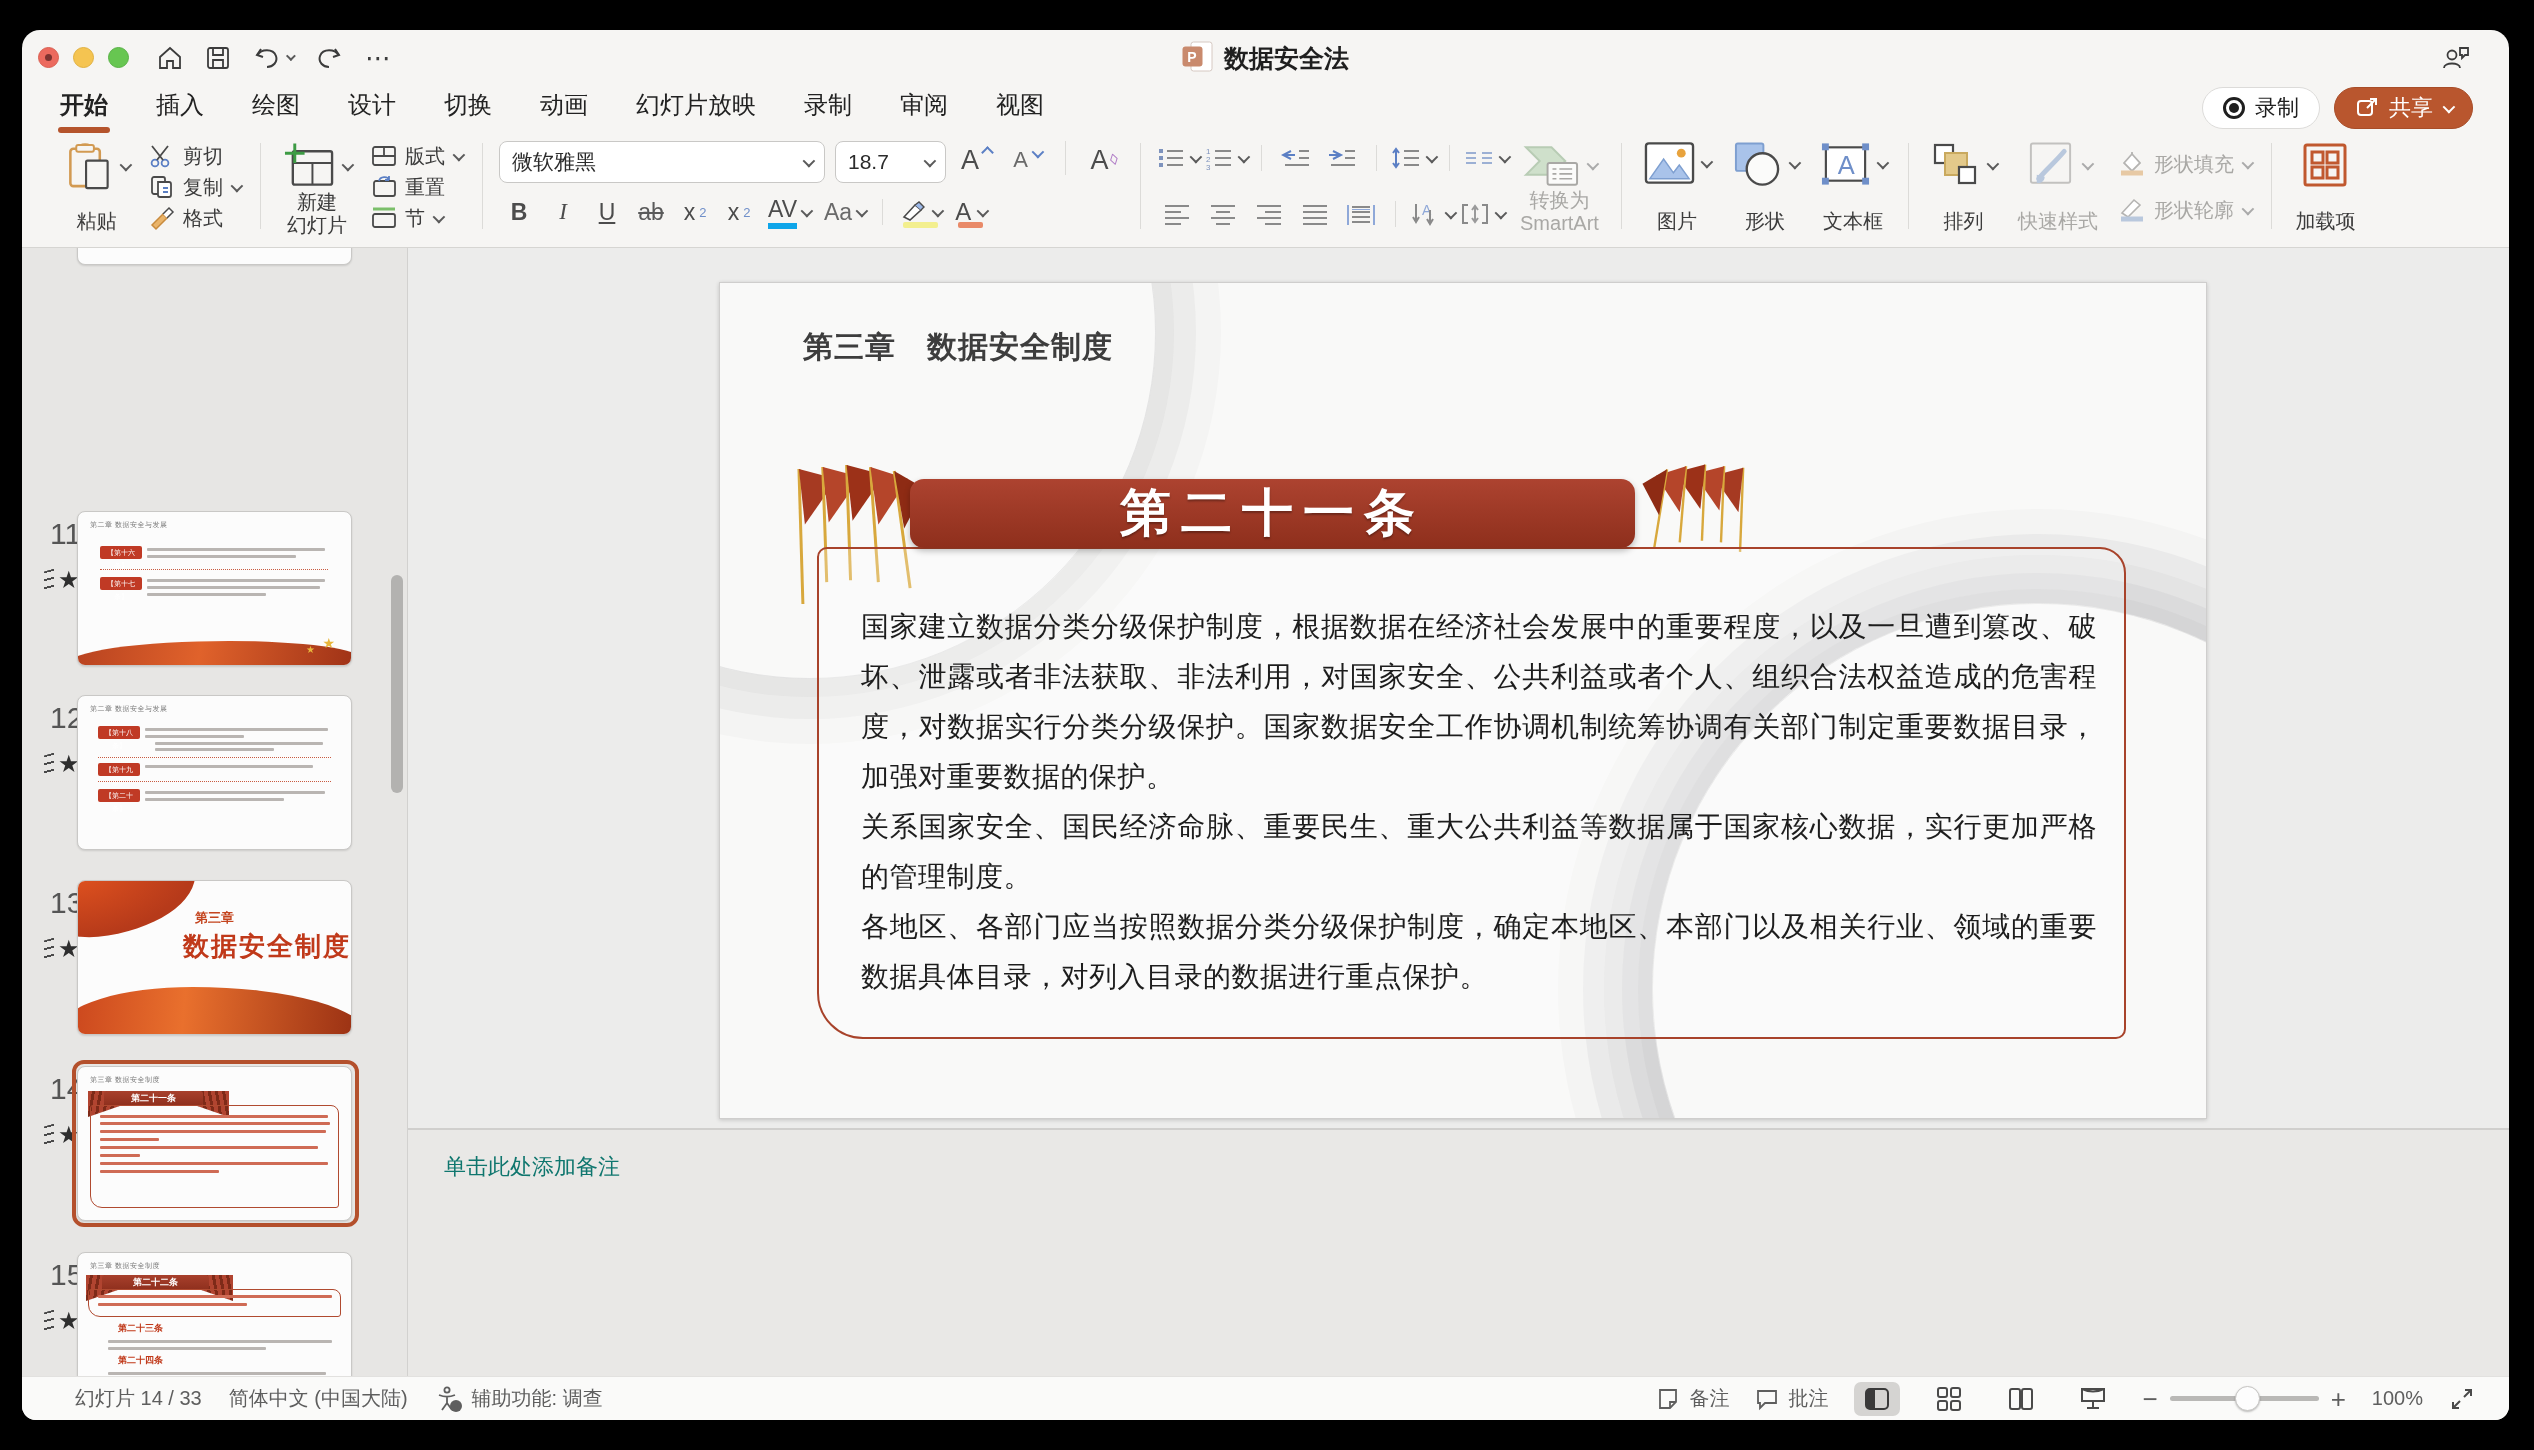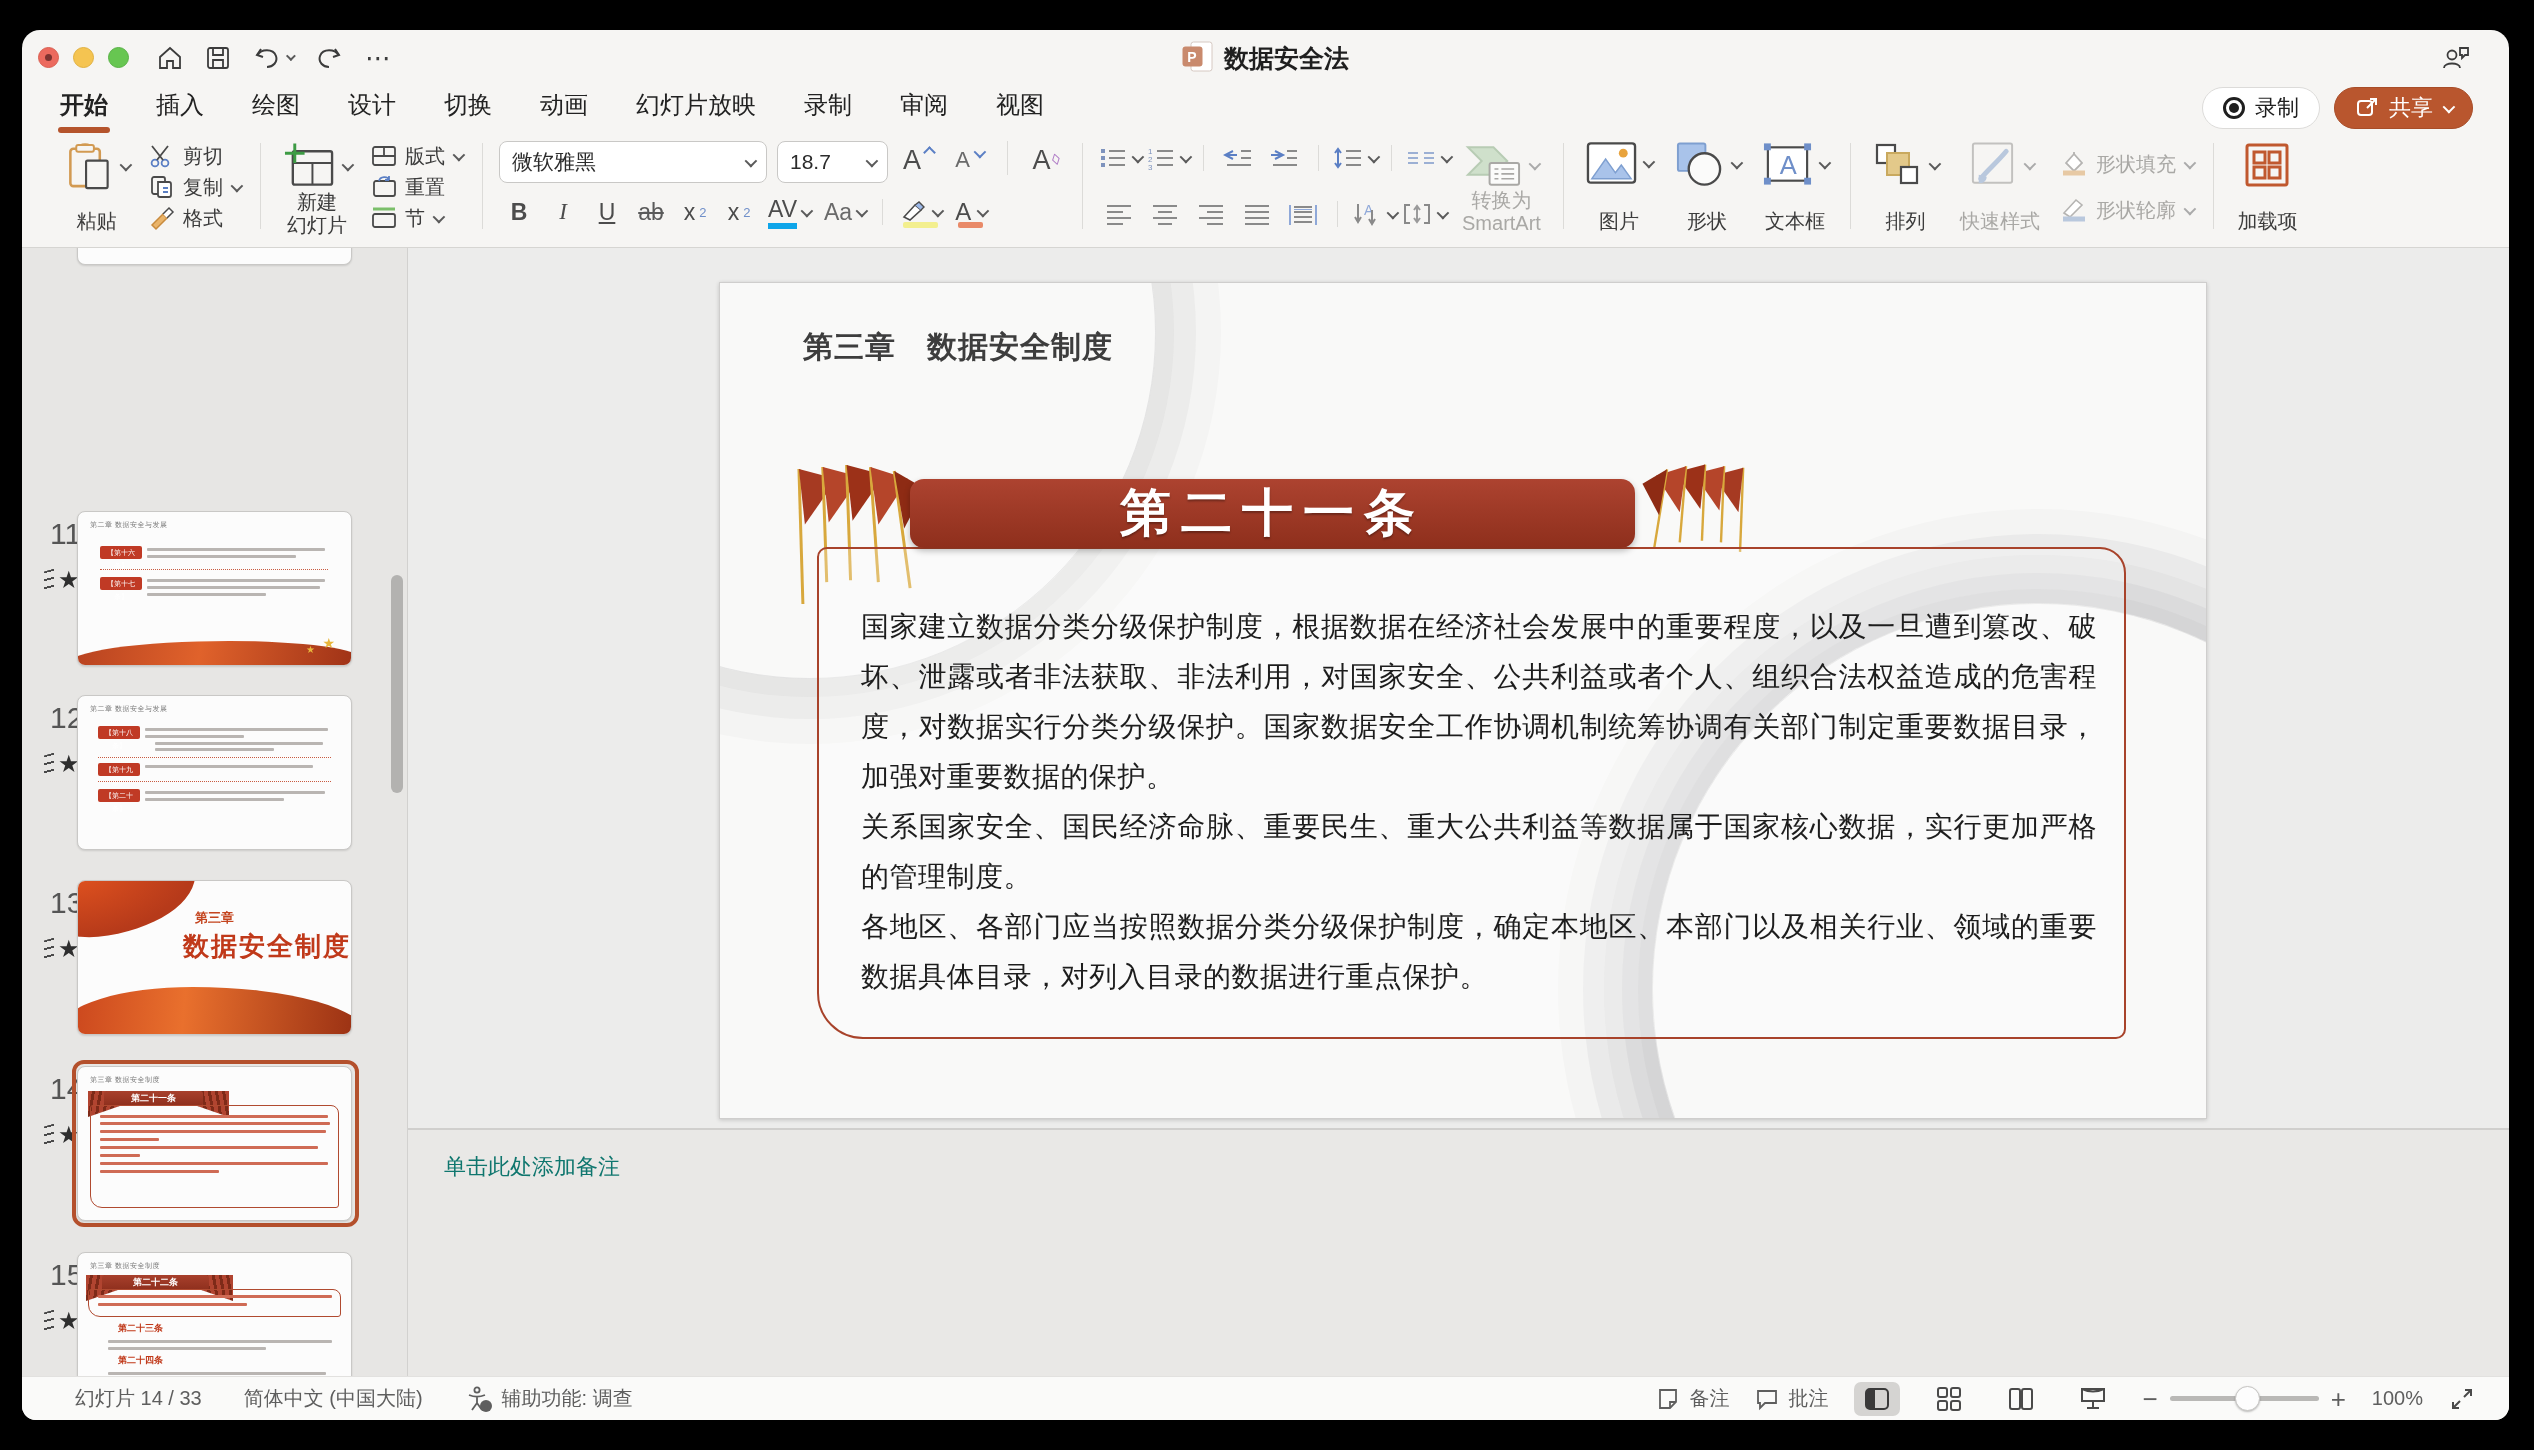--- a/index.html
+++ b/index.html
@@ -123,21 +123,21 @@
   .banner .txt { color:#fff; font-size:51px; font-weight:800; letter-spacing:10px; text-shadow:0 2px 2px rgba(0,0,0,.3); }
   .flags { position:absolute; top:180px; }
   .flags.left { left:71px; }
   .flags.right { left:909px; transform:scaleX(-1); }
   .textbox { position:absolute; left:97px; top:264px; width:1309px; height:492px; border:2px solid #a8432b; border-radius:10px 26px 10px 46px; background:rgba(255,255,255,.25); }
   .bodytext { position:absolute; left:141px; top:319px; width:1236px; font-size:28px; line-height:50px; color:#1d1d1d; letter-spacing:0.5px; text-align:justify; }
   .bodytext p { margin:0; }
 
   
   .statusbar { height:44px; background:#fafaf9; border-top:1px solid #e2e1df; display:flex; align-items:center; padding:0 34px 0 53px; color:#5e5e5e; font-size:20px; flex:0 0 auto; }
-  .sb-left { display:flex; align-items:center; gap:42px; }
+  .sb-left { display:flex; align-items:center; gap:27px; }
   .sb-right { margin-left:auto; display:flex; align-items:center; gap:26px; }
   .sb-item { display:flex; align-items:center; gap:9px; }
   .viewbtn { width:46px; height:34px; border-radius:7px; display:flex; align-items:center; justify-content:center; }
   .viewbtn.active { background:#d5d4d2; }
   .zoomer { display:flex; align-items:center; gap:12px; }
   .ztrack { width:149px; height:5px; border-radius:3px; background:#b9b8b6; position:relative; }
   .zthumb { position:absolute; left:65px; top:-10px; width:25px; height:25px; border-radius:50%; background:#fdfdfd; border:1px solid #c6c5c3; box-shadow:0 1px 2px rgba(0,0,0,.25); }
   .zsign { font-size:26px; color:#5e5e5e; line-height:1; }
   svg.ic { display:block; }
 </style>
@@ -305,21 +305,21 @@
           <span>节</span>
           <span class="chev"></span>
         </div>
       </div>
     </div>
 
     <div class="rdiv"></div>
 
     <div class="fontcol">
       <div class="combo-row">
-        <div class="combo" style="width:268px">
+        <div class="combo" style="width:326px">
           <span class="val" style="flex:1">微软雅黑</span>
             <span class="chev"></span>
         </div>
         <div class="combo" style="width:111px">
           <span class="val" style="flex:1">18.7</span>
             <span class="chev"></span>
         </div>
         <div class="fbtn" style="font-size:27px">
             <span>A</span>
             <span class="chev" style="transform:rotate(-135deg);border-color:#5b7fc4;margin-top:-16px"></span>

